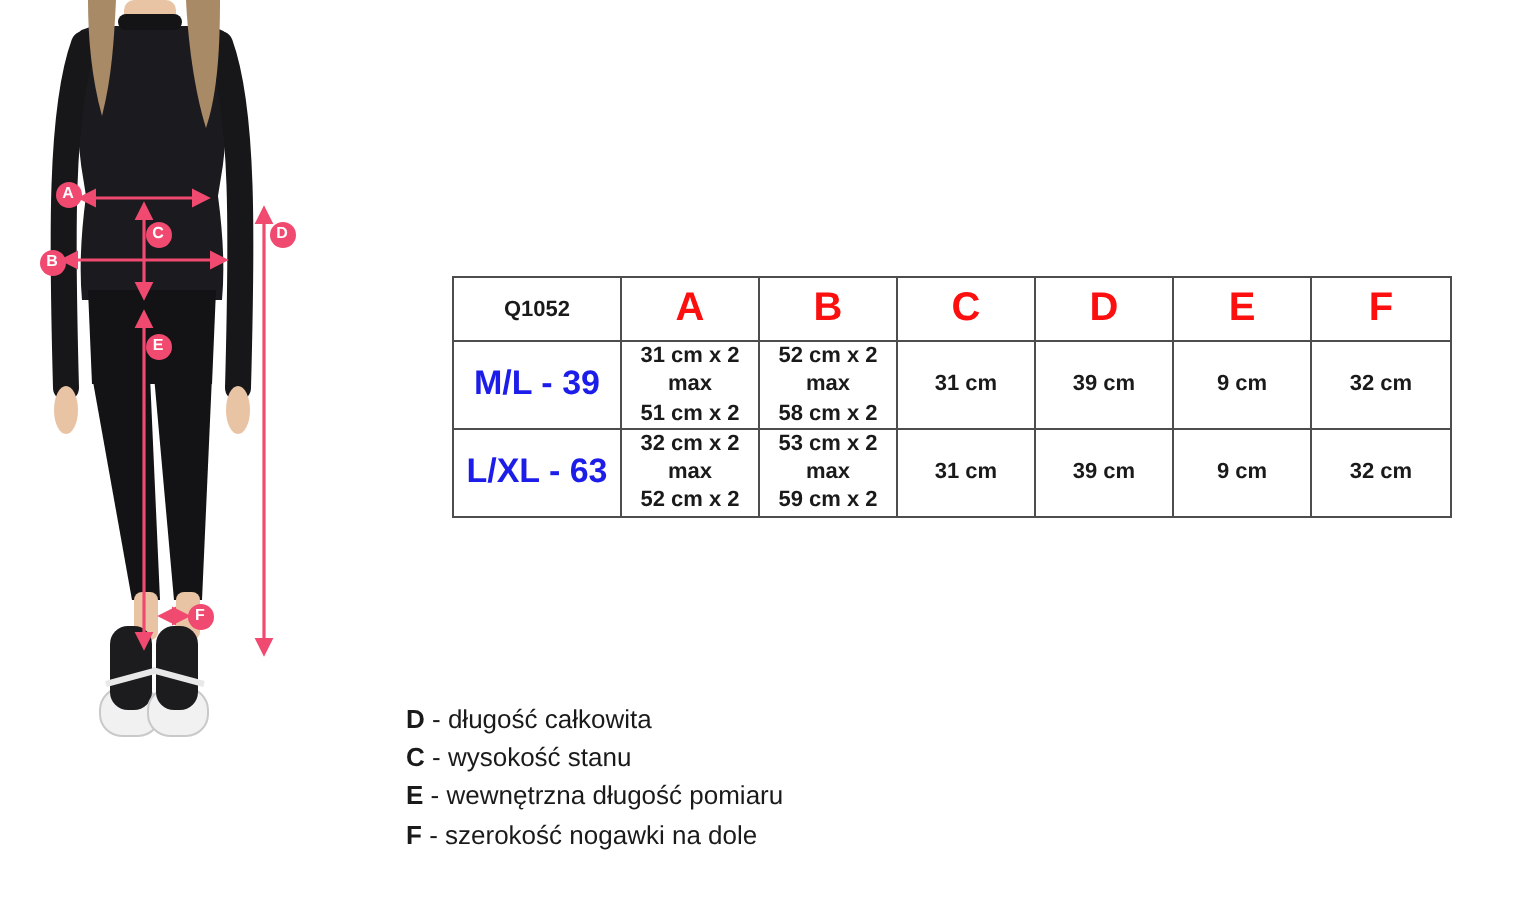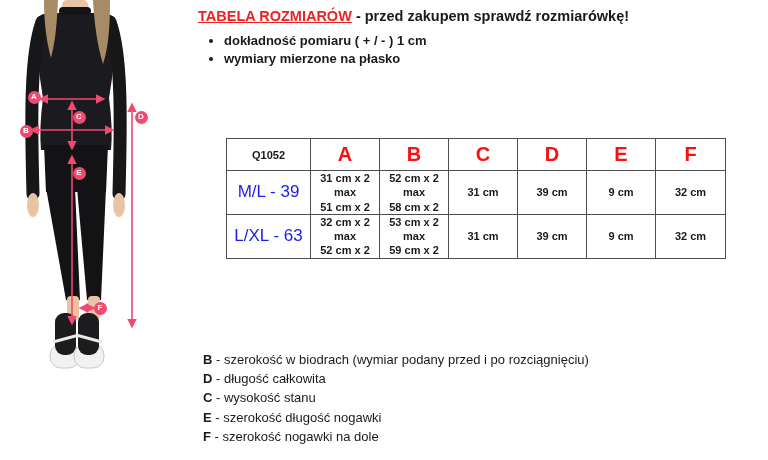--- a/index.html
+++ b/index.html
@@ -26,21 +26,21 @@
     position:absolute;left:226px;top:138px;border-collapse:collapse;table-layout:fixed;
   }
   .size-table td,.size-table th{
     border:1px solid #4d4d4d;text-align:center;vertical-align:middle;padding:0;
     background:#fff;
   }
   .size-table .head-row{height:32px;}
   .size-table .data-row{height:43px;}
   .product-code{font-size:11px;font-weight:bold;color:#1a1a1a;}
   .col-letter{font-size:20px;font-weight:bold;color:#fb0f0f;}
-  .size-label{font-size:17px;font-weight:normal;color:#1d1dea;}
+  .size-label{font-size:17px;font-weight:bold;color:#1d1dea;}
   .cell-value{font-size:11px;font-weight:bold;line-height:1.3;white-space:pre-line;margin-top:20px;}
   
   .legend{position:absolute;left:203px;top:350px;width:560px;}
   .legend-row{font-size:13px;line-height:19.2px;}
   .legend-letter{font-weight:bold;}
 </style>
 </head>
 <body>
 
 <div class="stage">
@@ -90,30 +90,20 @@
       <line x1="81" y1="308" x2="93" y2="308" stroke="#f04a70" stroke-width="1.6" marker-start="url(#ah)" marker-end="url(#ah)"></line>
     </svg>
     <div class="marker" style="left:27.5px;top:90.5px;">A</div>
     <div class="marker" style="left:19.5px;top:124.5px;">B</div>
     <div class="marker" style="left:72.5px;top:110.5px;">C</div>
     <div class="marker" style="left:134.5px;top:110.5px;">D</div>
     <div class="marker" style="left:72.5px;top:166.5px;">E</div>
     <div class="marker" style="left:93.5px;top:301.5px;">F</div>
   </div>
 
-  <div class="header">
-    <div class="title-line">
-      <span class="title-red">TABELA ROZMIARÓW</span>
-      <span>- przed zakupem sprawdź rozmiarówkę!</span>
-    </div>
-    <ul>
-      <li>dokładność pomiaru ( + / - ) 1 cm</li>
-      <li>wymiary mierzone na płasko</li>
-    </ul>
-  </div>
 
   <table class="size-table">
     <colgroup>
       <col style="width:84px">
         <col style="width:69px">
         <col style="width:69px">
       <col style="width:69px">
         <col style="width:69px">
         <col style="width:69px">
         <col style="width:70px">
@@ -152,34 +142,30 @@
         <td class="cell-value">31 cm</td>
         <td class="cell-value">39 cm</td>
         <td class="cell-value">9 cm</td>
         <td class="cell-value">32 cm</td>
       </tr>
     </tbody>
   </table>
 
   <div class="legend">
     <div class="legend-row">
-      <span class="legend-letter">B</span>
-      <span>- szerokość w biodrach (wymiar podany przed i po rozciągnięciu)</span>
-    </div>
-    <div class="legend-row">
       <span class="legend-letter">D</span>
       <span>- długość całkowita</span>
     </div>
     <div class="legend-row">
       <span class="legend-letter">C</span>
       <span>- wysokość stanu</span>
     </div>
     <div class="legend-row">
       <span class="legend-letter">E</span>
-      <span>- szerokość długość nogawki</span>
+      <span>- wewnętrzna długość pomiaru</span>
     </div>
     <div class="legend-row">
       <span class="legend-letter">F</span>
       <span>- szerokość nogawki na dole</span>
     </div>
   </div>
 
 </div>
 
 </body></html>

